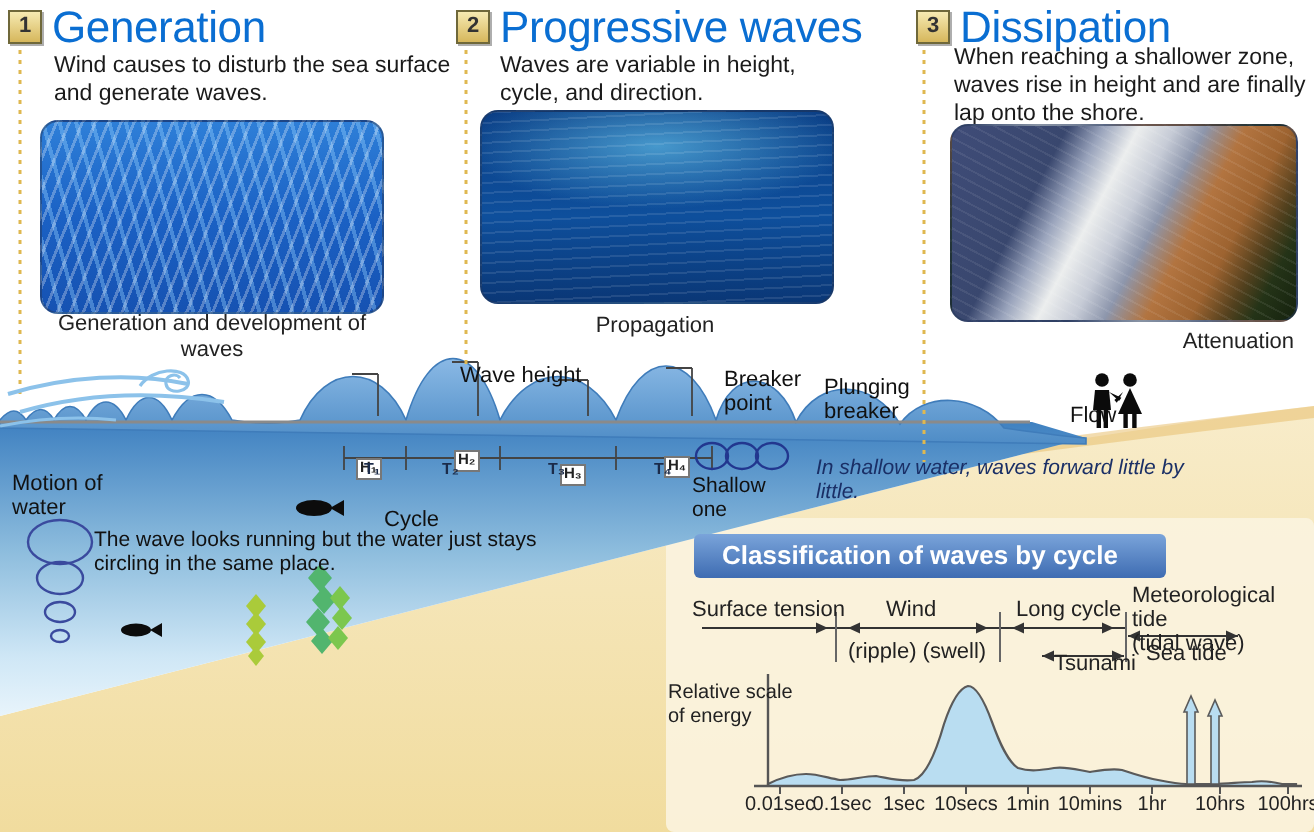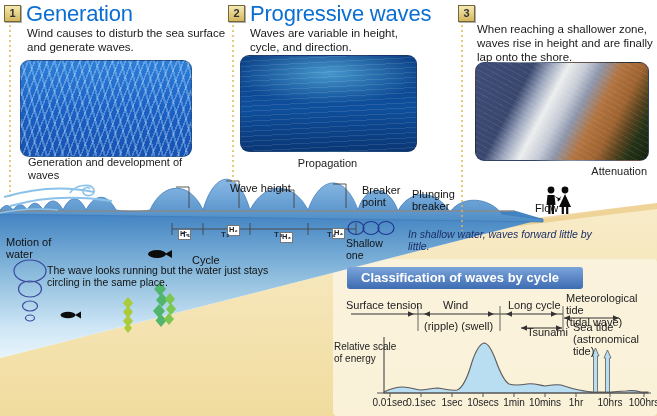--- a/index.html
+++ b/index.html
@@ -202,29 +202,30 @@
           <path d="M610,393 v4"></path>
           <path d="M644,393 v4"></path>
       </g>
     </g>
   </svg>
 
   <div class="abs badge" style="left:4px;top:5px">1</div>
   <div class="abs sec-title" style="left:26px;top:1px">Generation</div>
   <div class="abs sec-desc" style="left:27px;top:26px;width:200px">Wind causes to disturb the sea surface and generate waves.</div>
   <div class="abs photo photo-1" style="left:20px;top:60px;width:170px;height:95px"></div>
-  <div class="abs cap" style="left:28px;top:156px;width:176px;">Generation and development of waves</div>
+  <div class="abs cap" style="left:18px;top:156px;width:176px;text-align:center">Generation and development of waves</div>
 
   <div class="abs badge" style="left:228px;top:5px">2</div>
   <div class="abs sec-title" style="left:250px;top:1px">Progressive waves</div>
   <div class="abs sec-desc" style="left:250px;top:26px;width:175px">Waves are variable in height, cycle, and direction.</div>
   <div class="abs photo photo-2" style="left:240px;top:55px;width:175px;height:95px"></div>
   <div class="abs cap" style="left:240px;top:157px;width:175px;text-align:center">Propagation</div>
 
   <div class="abs badge" style="left:458px;top:5px">3</div>
+  <div class="abs sec-title" style="left:480px;top:1px">Dissipation</div>
   <div class="abs sec-desc" style="left:477px;top:22px;width:182px">When reaching a shallower zone, waves rise in height and are finally lap onto the shore.</div>
   <div class="abs photo photo-3" style="left:475px;top:62px;width:172px;height:97px"></div>
   <div class="abs cap" style="left:475px;top:165px;width:172px;text-align:right">Attenuation</div>
 
   <div class="abs lbl" style="left:230px;top:182px">Wave height</div>
   <div class="abs hlab" style="left:178px;top:196px">H₁</div>
   <div class="abs hlab" style="left:227px;top:192px">H₂</div>
   <div class="abs hlab" style="left:280px;top:199px">H₃</div>
   <div class="abs hlab" style="left:332px;top:195px">H₄</div>
   <div class="abs tlab" style="left:182px;top:230px">T₁</div>
@@ -248,21 +249,20 @@
   <div class="abs scale-lbl" style="left:443px;top:299px">Wind</div>
   <div class="abs scale-lbl" style="left:508px;top:299px">Long cycle</div>
   <div class="abs scale-lbl" style="left:566px;top:292px;width:92px">
     <span>Meteorological tide</span><br>
     <span>(tidal wave)</span>
   </div>
   <div class="abs scale-lbl" style="left:424px;top:320px">(ripple) (swell)</div>
   <div class="abs scale-lbl" style="left:527px;top:326px">Tsunami</div>
   <div class="abs scale-lbl" style="left:573px;top:321px;width:90px">
     <span>Sea tide</span><br>
-    <span>(astronomical tide)</span>
   </div>
 
   <div class="abs ylab" style="left:334px;top:341px;width:63px">Relative scale of energy</div>
 
   <div class="abs tick" style="left:368px;top:397px">0.01sec</div>
   <div class="abs tick" style="left:399px;top:397px">0.1sec</div>
   <div class="abs tick" style="left:430px;top:397px">1sec</div>
   <div class="abs tick" style="left:461px;top:397px">10secs</div>
   <div class="abs tick" style="left:492px;top:397px">1min</div>
   <div class="abs tick" style="left:523px;top:397px">10mins</div>

